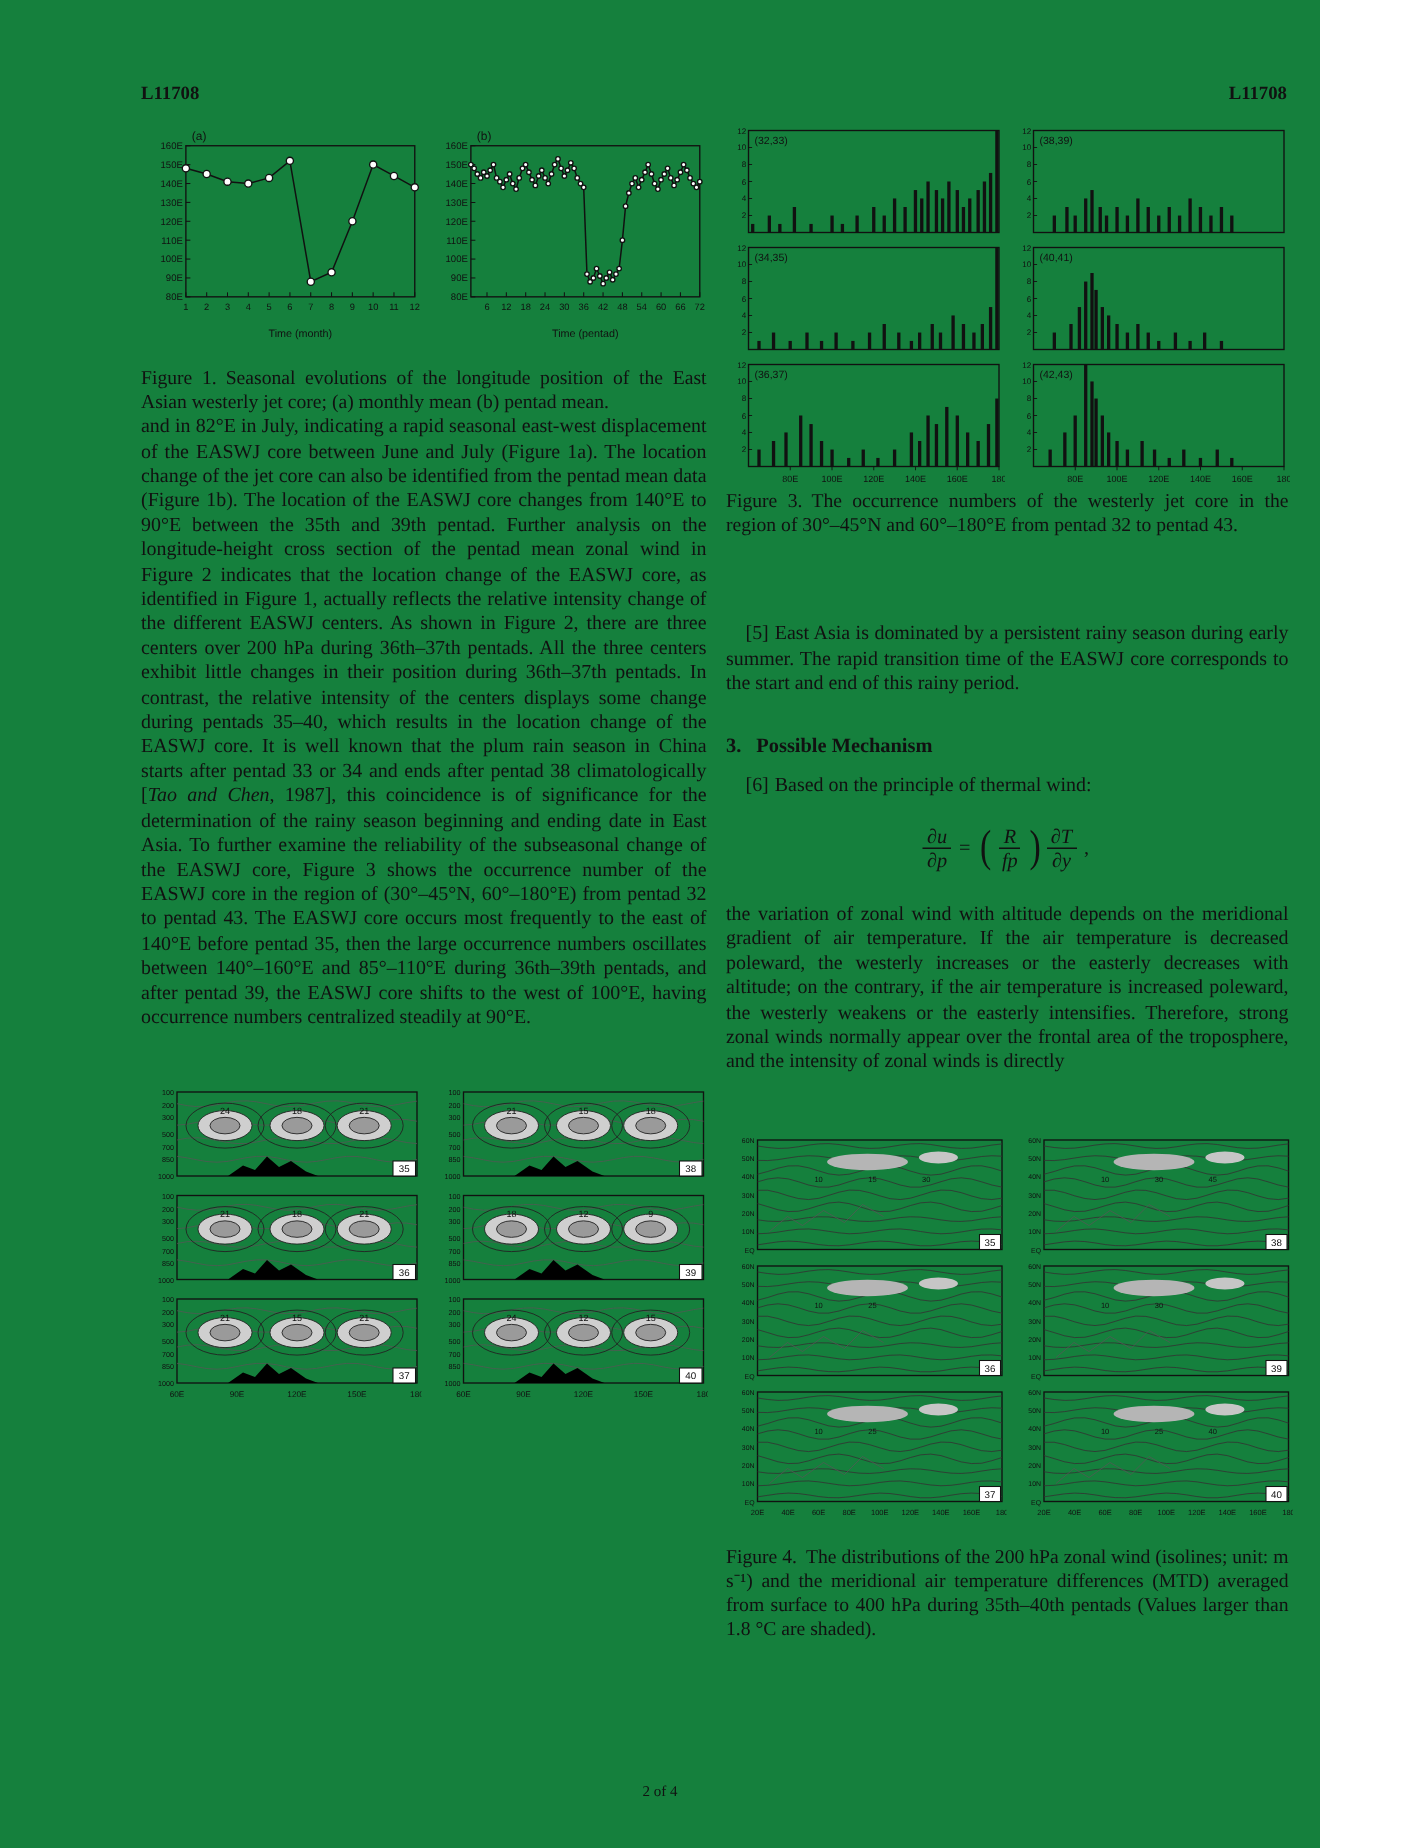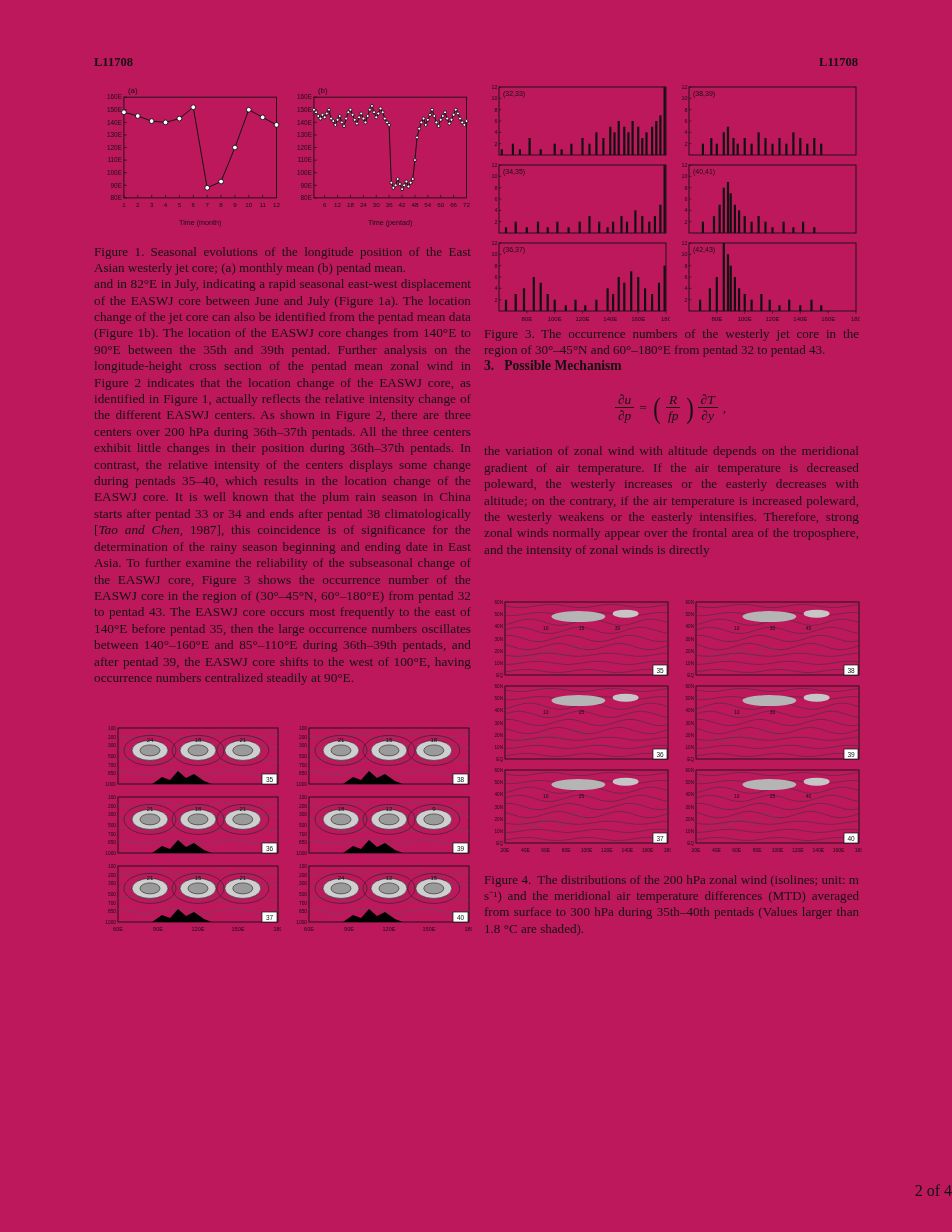--- a/index.html
+++ b/index.html
@@ -1,52 +1,52 @@
 <!DOCTYPE html>
 <html><head>
 <meta charset="utf-8">
 <style>
   *{margin:0;padding:0;box-sizing:border-box}
   html,body{background:#fff}
-  .page{position:relative;width:952px;height:1232px;background:#be185d;color:#111;
+  .page{position:relative;width:880px;height:1232px;background:#15803d;color:#111;
         font-family:"Liberation Serif",serif;overflow:hidden}
   .header{position:absolute;top:55px;left:94px;width:764px;display:flex;
           justify-content:space-between;align-items:baseline;font-size:12.5px}
   .header .hid{font-weight:bold}
   .header .center{letter-spacing:.4px}
   .col{position:absolute;top:84px}
   .col.left{left:94px;width:377px}
   .col.right{left:484px;width:375px}
   .body-text{font-size:13.3px;line-height:16.4px;text-align:justify}
   .caption{font-size:13.1px;line-height:16.1px;text-align:justify}
   .caption .clabel{font-weight:normal;margin-right:6px}
   .indent{text-indent:13px}
   .marker{margin-right:4px}
-  h3{font-size:13.6px;line-height:16px;font-family:inherit}
+  h3{font-size:13.6px;line-height:16px;margin-top:26px;font-family:inherit}
   h3 .hnum{margin-right:10px}
   .fig1-wrap{display:flex;gap:2px}
   .figgrid{display:grid;grid-template-columns:repeat(2,auto);gap:3px 4px}
   #para-left{}
   .cap1{margin-top:14px}
   #fig2{margin-top:40px}
   .cap2{margin-top:12px}
   .cap3{}
   #para5{margin-top:56px}
   #para6{margin-top:10px}
   .equation{margin-top:18px;margin-bottom:4px;display:flex;justify-content:center;
             align-items:center;font-style:italic;font-size:13.5px;gap:3px}
   .frac{display:inline-flex;flex-direction:column;align-items:center;line-height:1.12}
   .frac .num{border-bottom:1px solid #111;padding:0 3px}
   .frac .den{padding:0 3px}
   .eqsym{font-style:normal;padding:0 2px}
   .paren{font-style:normal;font-size:30px;font-weight:100;line-height:0;transform:scaleX(.75)}
   #para7{margin-top:20px}
   #fig4{margin-top:42px}
   .cap4{margin-top:10px}
-  .footer{position:absolute;bottom:32px;left:0;width:100%;text-align:right;font-size:16px}
+  .footer{position:absolute;bottom:32px;left:0;width:100%;text-align:center;font-size:10px}
   svg text{font-family:"Liberation Sans","DejaVu Sans",sans-serif}
 </style>
 </head>
 <body>
 
 <div class="page">
 
   <div class="header">
     <span class="hid">L11708</span>
     <span class="hid">L11708</span>
@@ -673,25 +673,31 @@
           <line x1="154.16666666666669" y1="71" x2="154.16666666666669" y2="73.5" stroke="#111" stroke-width="0.6"></line>
           <text x="182" y="81" font-size="6" text-anchor="middle" fill="#111">180</text>
           <line x1="182" y1="71" x2="182" y2="73.5" stroke="#111" stroke-width="0.6"></line>
         </svg>
       </div>
 
     <p class="caption cap3">
       <span class="clabel">Figure 3.</span><span>The occurrence numbers of the westerly jet core in the region of 30°–45°N and 60°–180°E from pentad 32 to pentad 43.</span>
     </p>
 
+    <p class="body-text indent" id="para5">
+      <span class="marker">[5]</span><span>East Asia is dominated by a persistent rainy season during early summer. The rapid transition time of the EASWJ core corresponds to the start and end of this rainy period.</span>
+    </p>
 
     <h3>
       <span class="hnum">3.</span><span>Possible Mechanism</span>
     </h3>
 
+    <p class="body-text indent" id="para6">
+      <span class="marker">[6]</span><span>Based on the principle of thermal wind:</span>
+    </p>
 
     <div class="equation">
       <span class="frac">
           <span class="num">∂u</span>
           <span class="den">∂p</span>
         </span>
       <span class="eqsym">=</span>
       <span class="paren">(</span>
       <span class="frac">
           <span class="num">R</span>
@@ -883,20 +889,20 @@
           <text x="82.125" y="84" font-size="5" text-anchor="middle" fill="#111">80E</text>
           <text x="102.5" y="84" font-size="5" text-anchor="middle" fill="#111">100E</text>
           <text x="122.875" y="84" font-size="5" text-anchor="middle" fill="#111">120E</text>
           <text x="143.25" y="84" font-size="5" text-anchor="middle" fill="#111">140E</text>
           <text x="163.625" y="84" font-size="5" text-anchor="middle" fill="#111">160E</text>
           <text x="184" y="84" font-size="5" text-anchor="middle" fill="#111">180</text>
         </svg>
       </div>
 
     <p class="caption cap4">
-      <span class="clabel">Figure 4.</span><span>The distributions of the 200 hPa zonal wind (isolines; unit: m s⁻¹) and the meridional air temperature differences (MTD) averaged from surface to 300 hPa during 35th–40th pentads (Values larger than 1.8 °C are shaded).</span>
+      <span class="clabel">Figure 4.</span><span>The distributions of the 200 hPa zonal wind (isolines; unit: m s⁻¹) and the meridional air temperature differences (MTD) averaged from surface to 400 hPa during 35th–40th pentads (Values larger than 1.8 °C are shaded).</span>
     </p>
   </div>
 
   <div class="footer">
     <span>2 of 4</span>
   </div>
 </div>
 
 </body></html>

